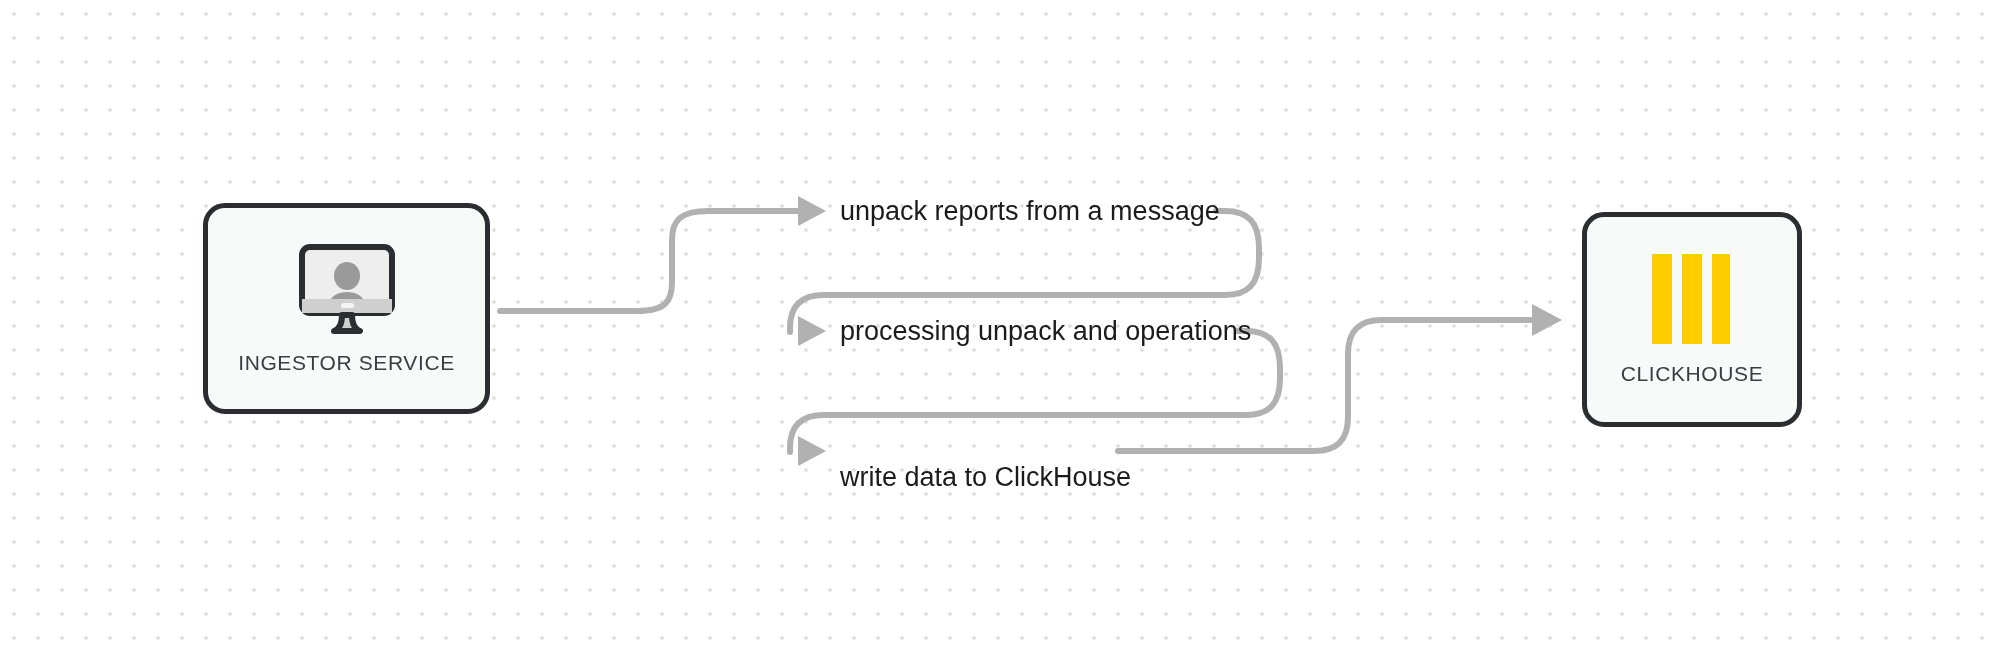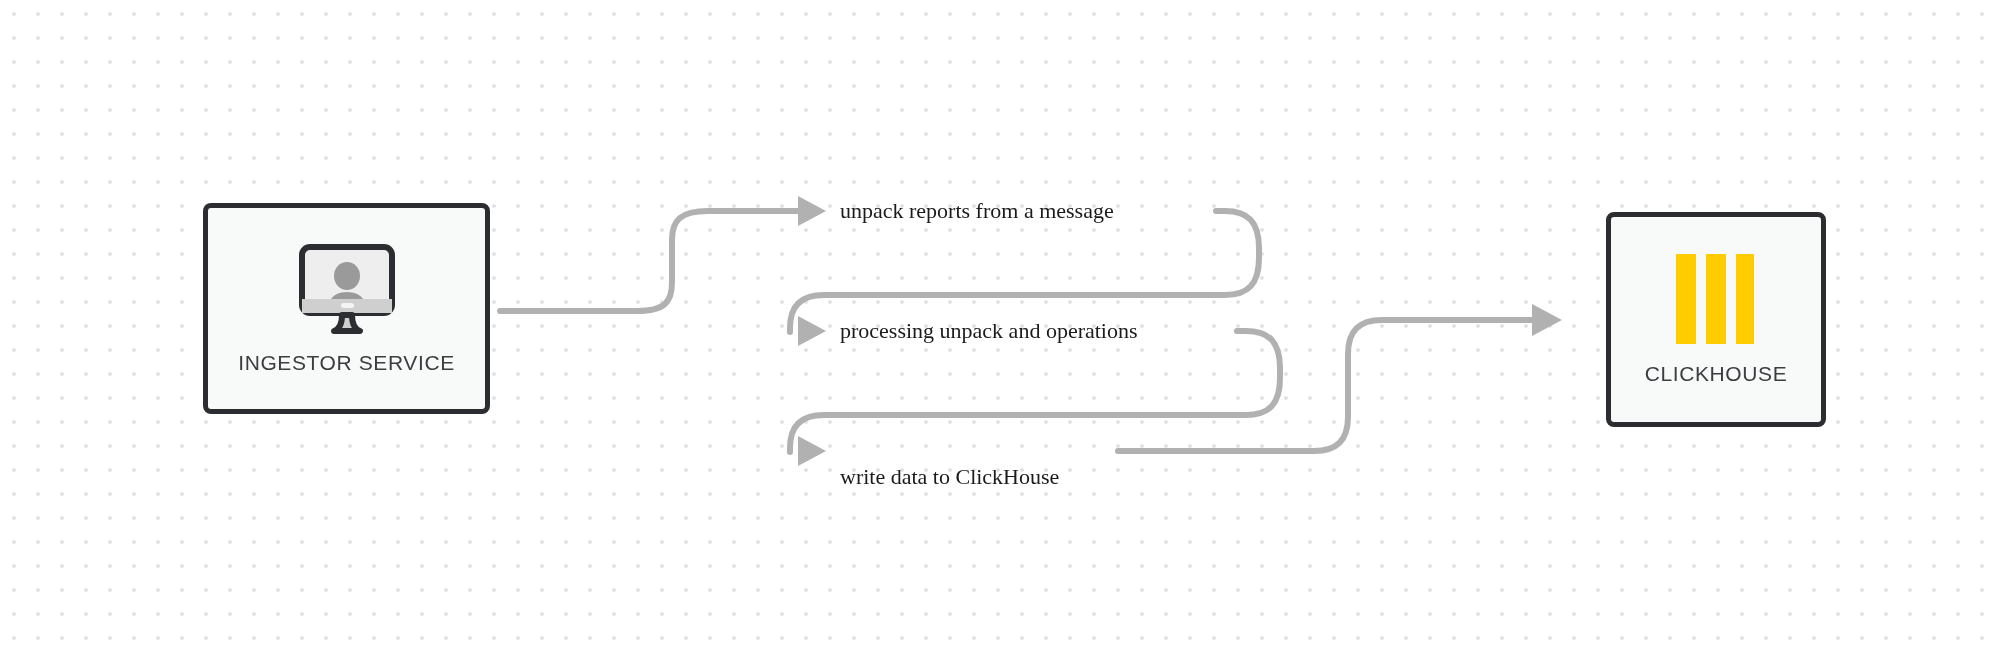--- a/index.html
+++ b/index.html
@@ -34,60 +34,58 @@
     stroke-linejoin: round;
   }
   .arrow-head {
     fill: #b1b1b1;
   }
   .node {
     position: absolute;
     box-sizing: border-box;
     background: #f8f9f9;
     border: 5px solid #2b2d31;
-    border-radius: 8px;
+    border-radius: 22px;
     display: flex;
     flex-direction: column;
     align-items: center;
     justify-content: center;
   }
   #node-ingestor {
     left: 203px;
     top: 203px;
     width: 287px;
     height: 211px;
   }
   #node-clickhouse {
     left: 1582px;
     top: 212px;
     width: 220px;
     height: 215px;
-    margin-left: 24px;
   }
   .node-label {
     font-size: 21px;
     letter-spacing: 0.6px;
     color: #3b3d40;
     text-align: center;
     white-space: nowrap;
   }
   #node-ingestor .node-label { margin-top: 16px; }
   #node-clickhouse .node-label { margin-top: 18px; }
   .monitor-icon { display: block; }
   .ch-logo { display: block; }
   .edge-label {
     position: absolute;
-    font-size: 22px;
+    font-size: 27px;
     color: #1b1b1b;
     white-space: nowrap;
     line-height: 1;
     transform: translateY(-50%);
     background: transparent;
     padding: 0 6px;
-    font-family: Liberation Serif, serif;
   }
   #edge-label-1 { left: 834px; top: 211px; }
   #edge-label-2 { left: 834px; top: 331px; }
   #edge-label-3 { left: 834px; top: 451px; margin-top: 26px; }
 </style>
 </head>
 <body>
 
 <div id="canvas">
 

